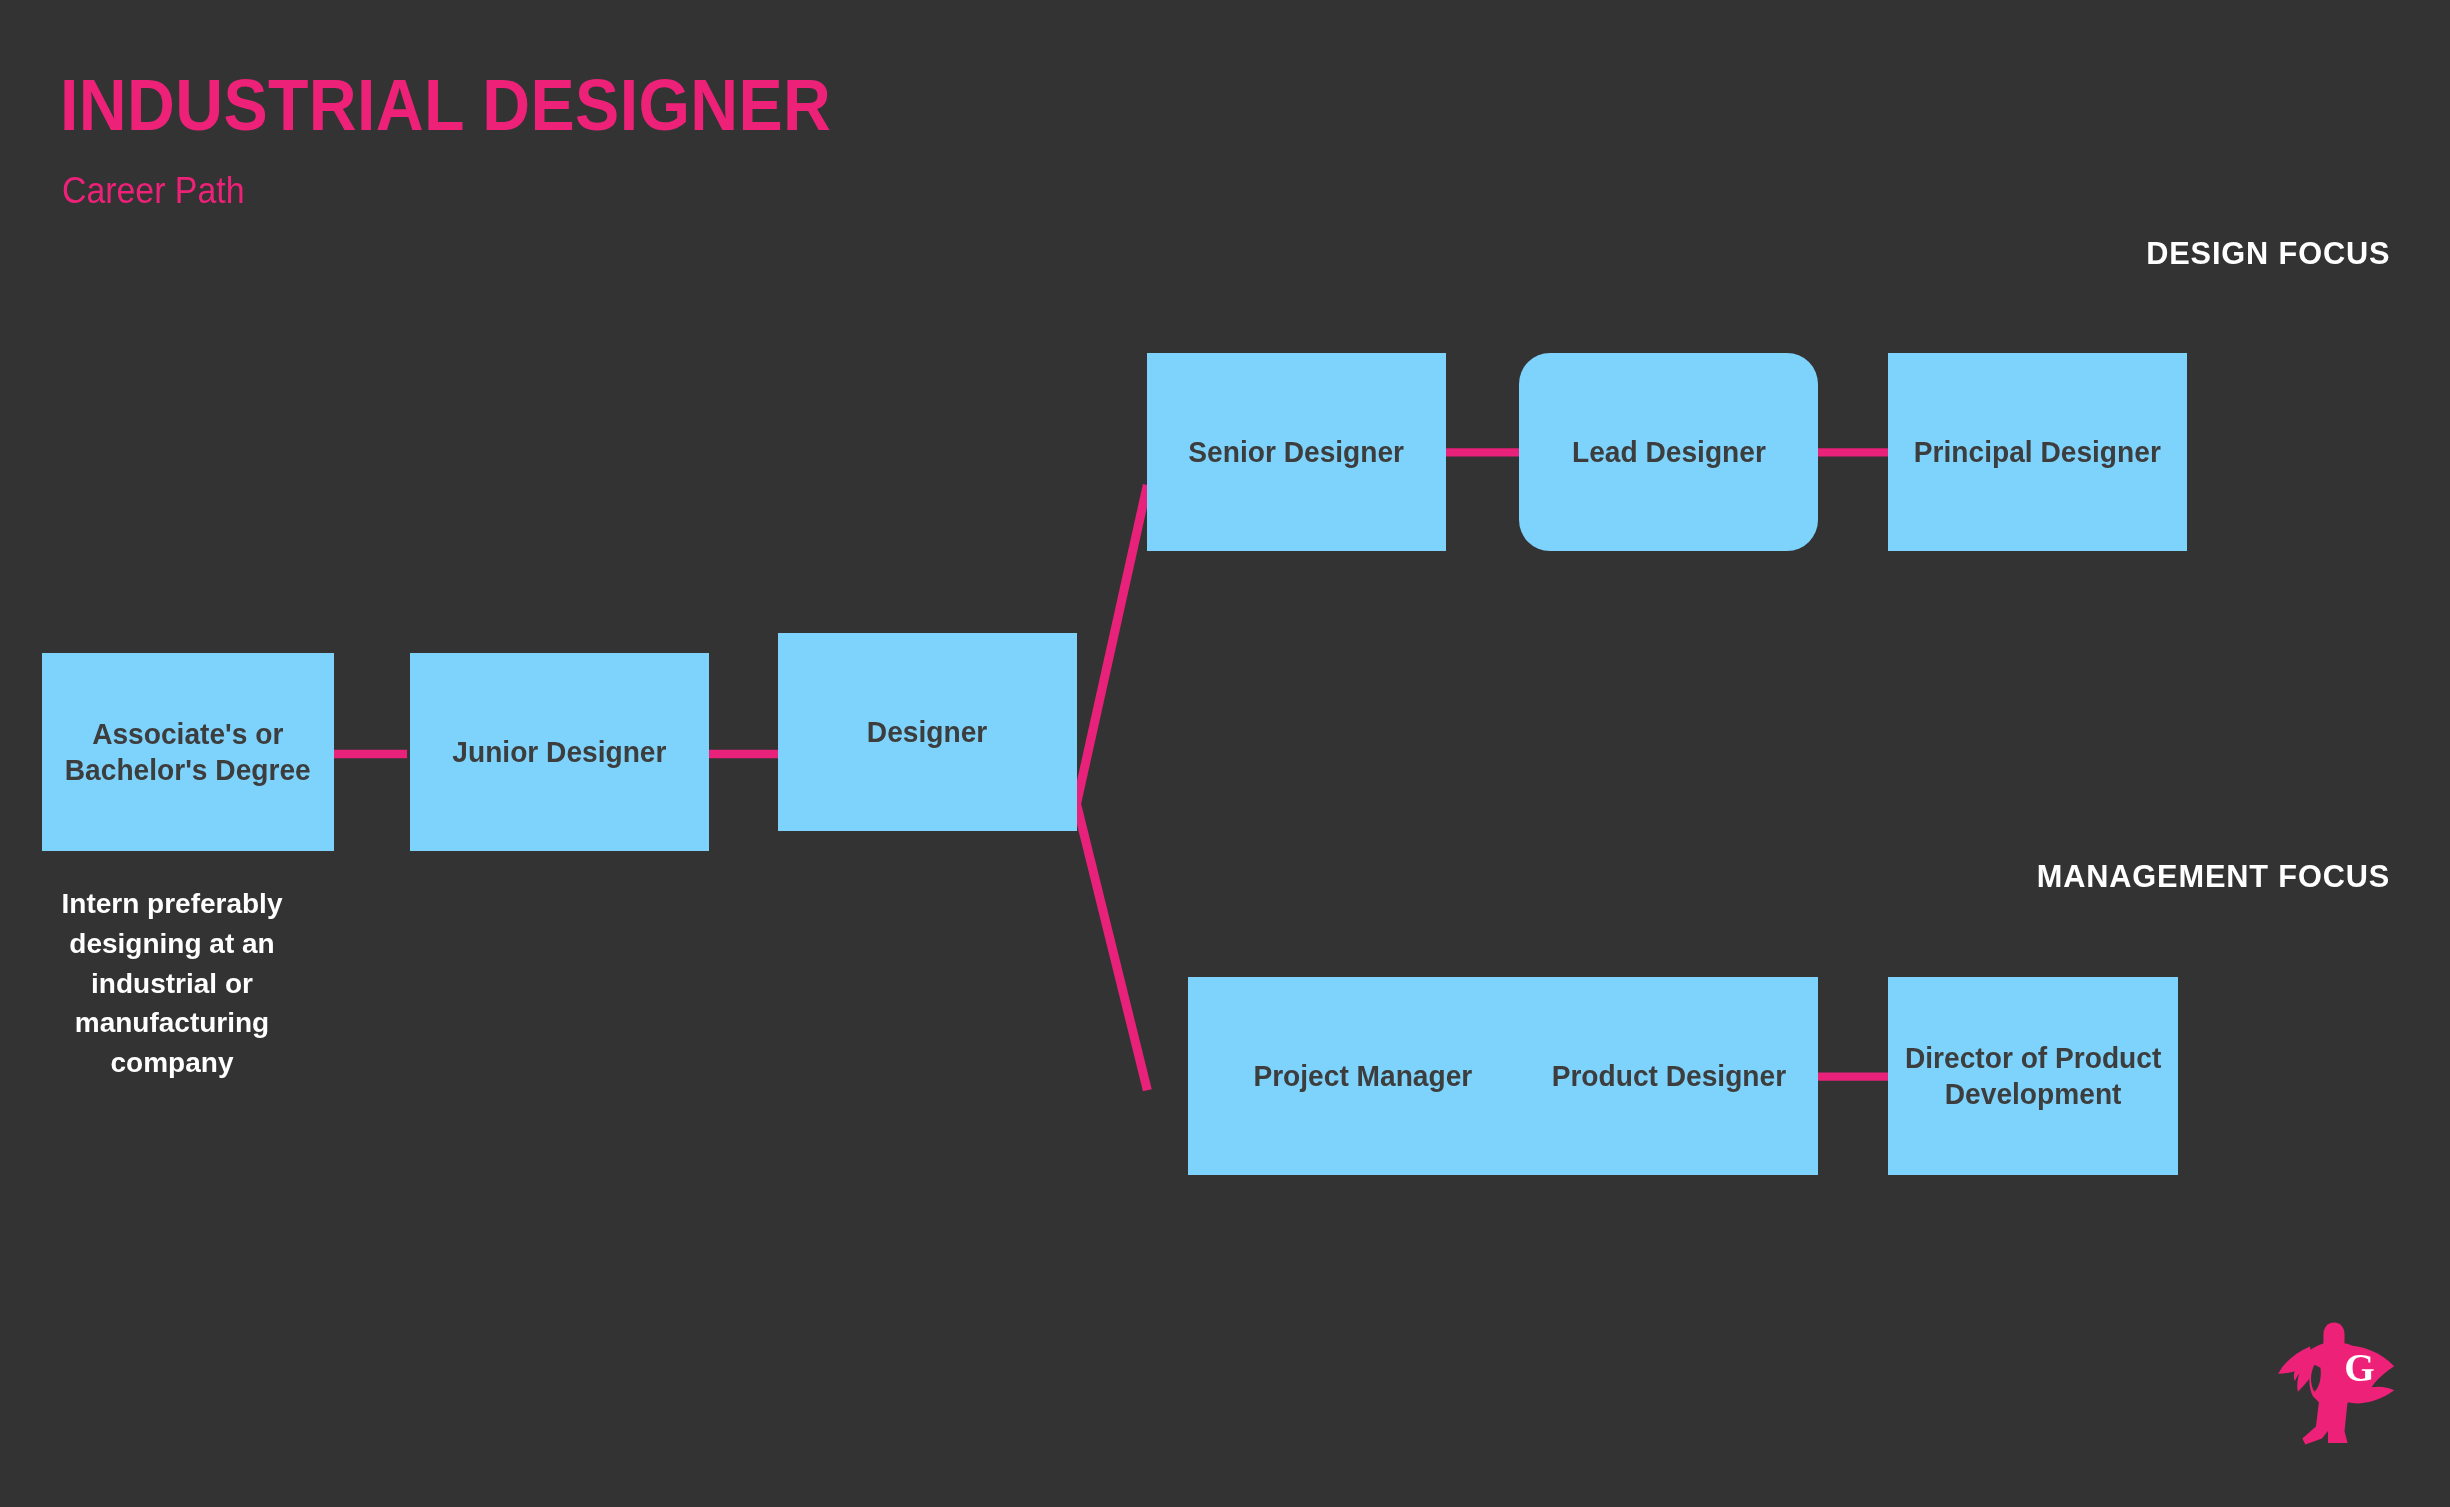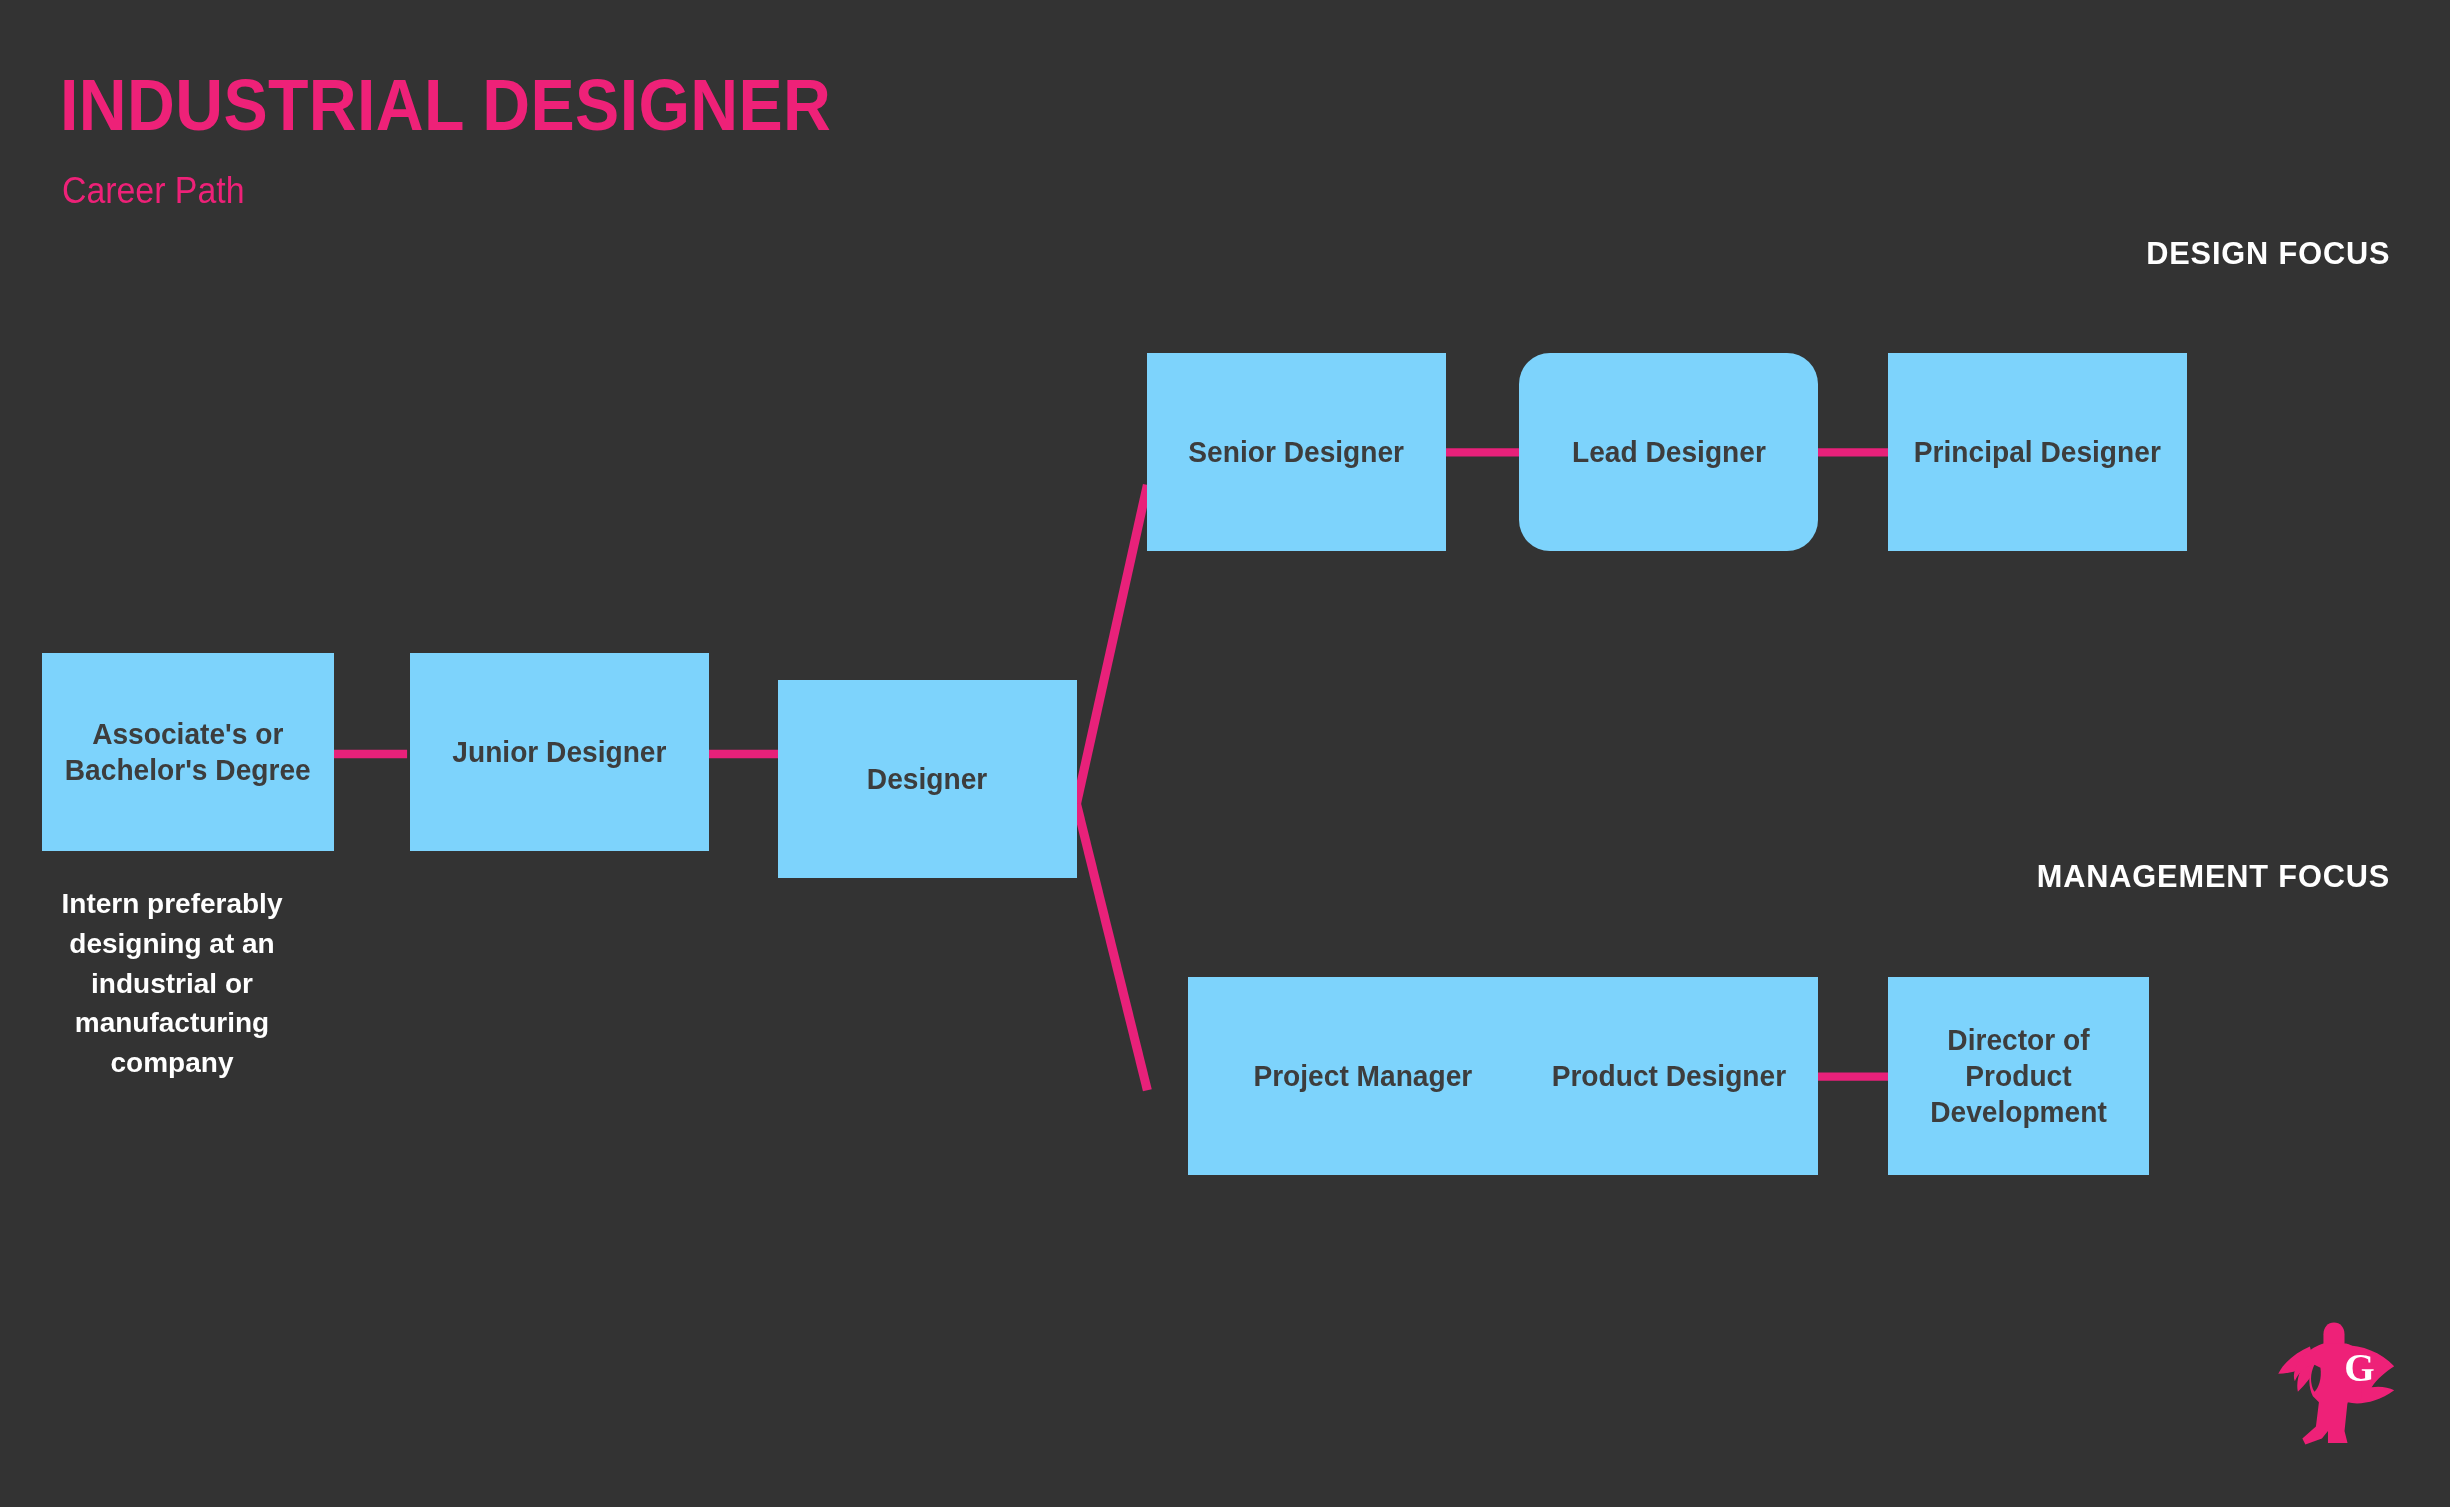--- a/index.html
+++ b/index.html
@@ -146,21 +146,21 @@
 
   <div class="node" style="left:42px; top:653px; width:292px; height:198px;">
     <span class="node-label">Associate's or
 Bachelor's Degree</span>
   </div>
 
   <div class="node" style="left:410px; top:653px; width:299px; height:198px;">
     <span class="node-label">Junior Designer</span>
   </div>
 
-  <div class="node" style="left:778px; top:680px; width:299px; height:198px;">
+  <div class="node" style="left:778px; top:633px; width:299px; height:198px;">
     <span class="node-label">Designer</span>
   </div>
 
   <div class="node" style="left:1147px; top:353px; width:299px; height:198px;">
     <span class="node-label">Senior Designer</span>
   </div>
 
   <div class="node" style="left:1519px; top:353px; width:299px; height:198px;border-radius:31px;">
     <span class="node-label">Lead Designer</span>
   </div>
@@ -170,21 +170,21 @@
   </div>
 
   <div class="node" style="left:1188px; top:977px; width:349px; height:198px;">
     <span class="node-label">Project Manager</span>
   </div>
 
   <div class="node" style="left:1519px; top:977px; width:299px; height:198px;text-align:center;">
     <span class="node-label">Product Designer</span>
   </div>
 
-  <div class="node" style="left:1888px; top:977px; width:261px; height:198px;">
+  <div class="node" style="left:1888px; top:977px; width:290px; height:198px;">
     <span class="node-label">Director of Product
 Development</span>
   </div>
 
   <div id="intern-note">Intern preferably
 designing at an
 industrial or
 manufacturing
 company</div>
 

